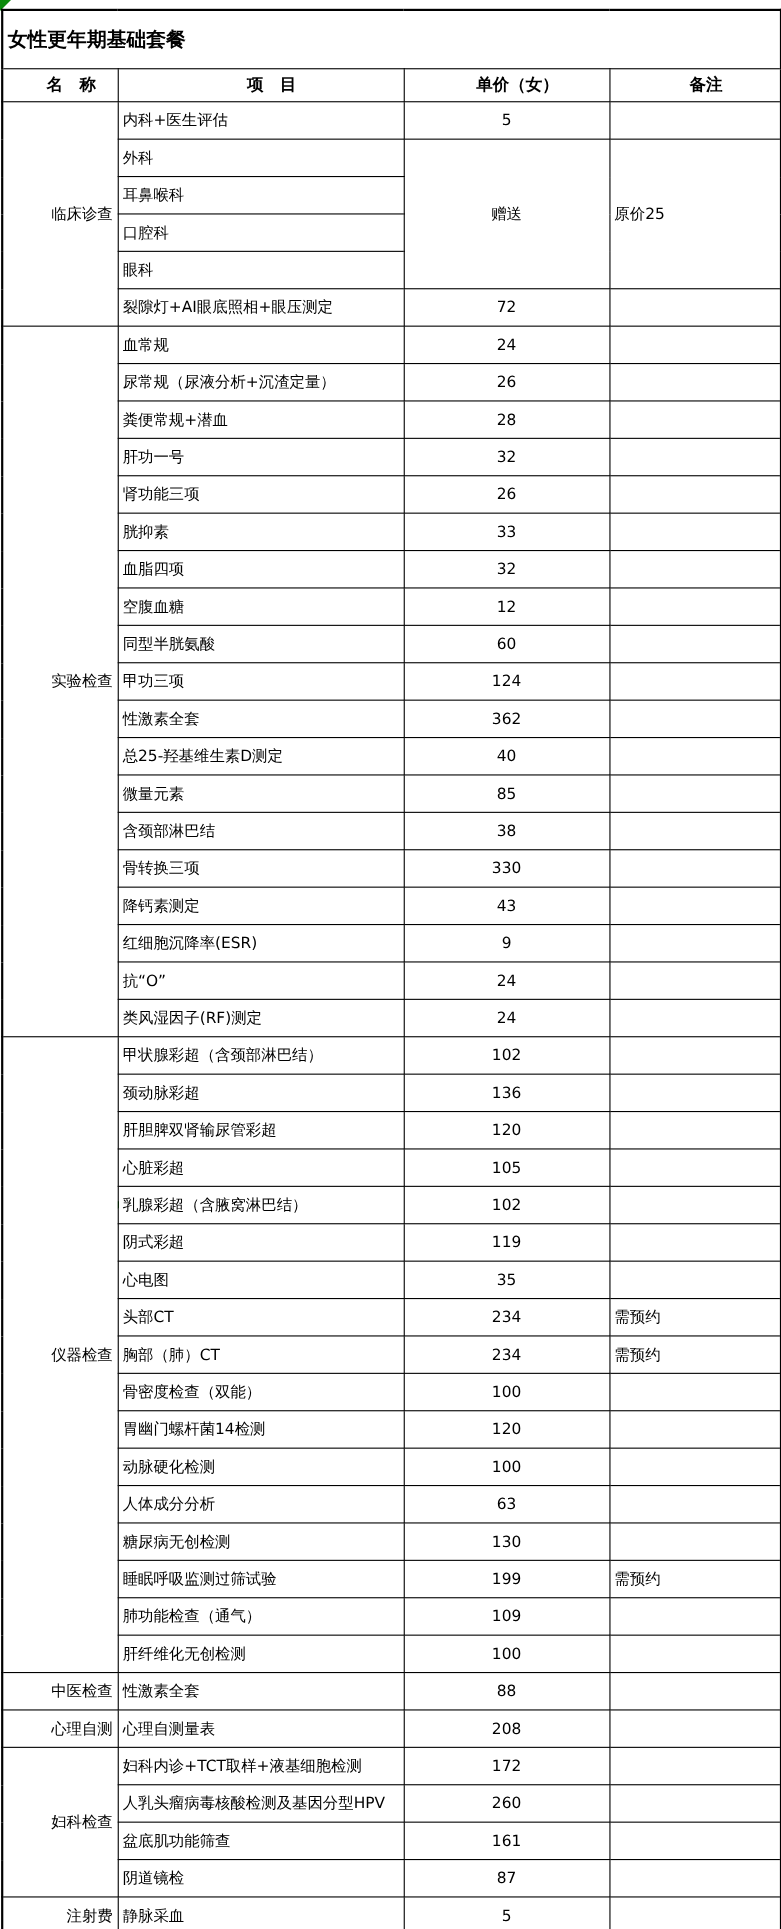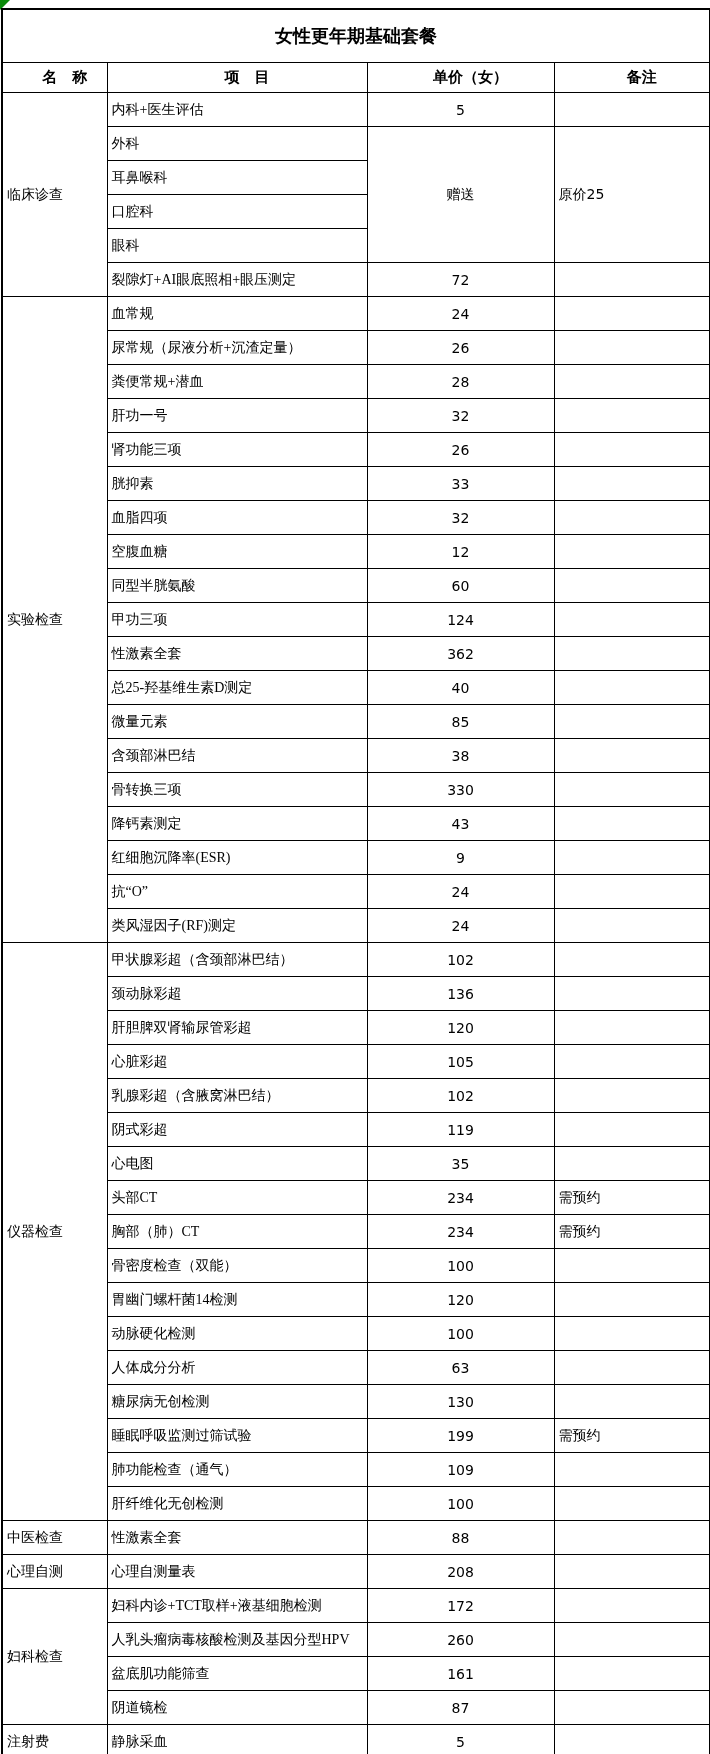--- a/index.html
+++ b/index.html
@@ -17,28 +17,28 @@
     padding:0 4px;
     font-weight:normal;
     font-size:14px;
     overflow:hidden;
     white-space:nowrap;
     vertical-align:middle;
     background:#fff;
   }
   .title-row td{
     height:52px;border:2px solid #000;border-bottom:1px solid #000;
-    text-align:center;font-weight:bold;font-size:18px;
+    font-weight:bold;font-size:18px;
   }
   .header-row th{
     height:29px;text-align:center;font-weight:bold;font-size:15px;padding-left:24px;
   }
   .data-row td{height:33px;}
-  .cat-cell{text-align:left;font-size:14px;}
-  .item-cell{text-align:left;font-family:Liberation Serif, serif;}
+  .cat-cell{text-align:right;font-size:14px;}
+  .item-cell{text-align:left;}
   .price-cell{text-align:center;}
   .note-cell{text-align:left;}
   
   .sheet{border:2px solid #000;}
   .corner-flag{
     position:absolute;width:0;height:0;
     border-top:10px solid #0a8a0a;border-right:10px solid transparent;
   }
   .flag-top-left{left:0;top:0;}
   .flag-cell{left:107px;top:1092px;border-top-width:7px;border-right-width:7px;}

